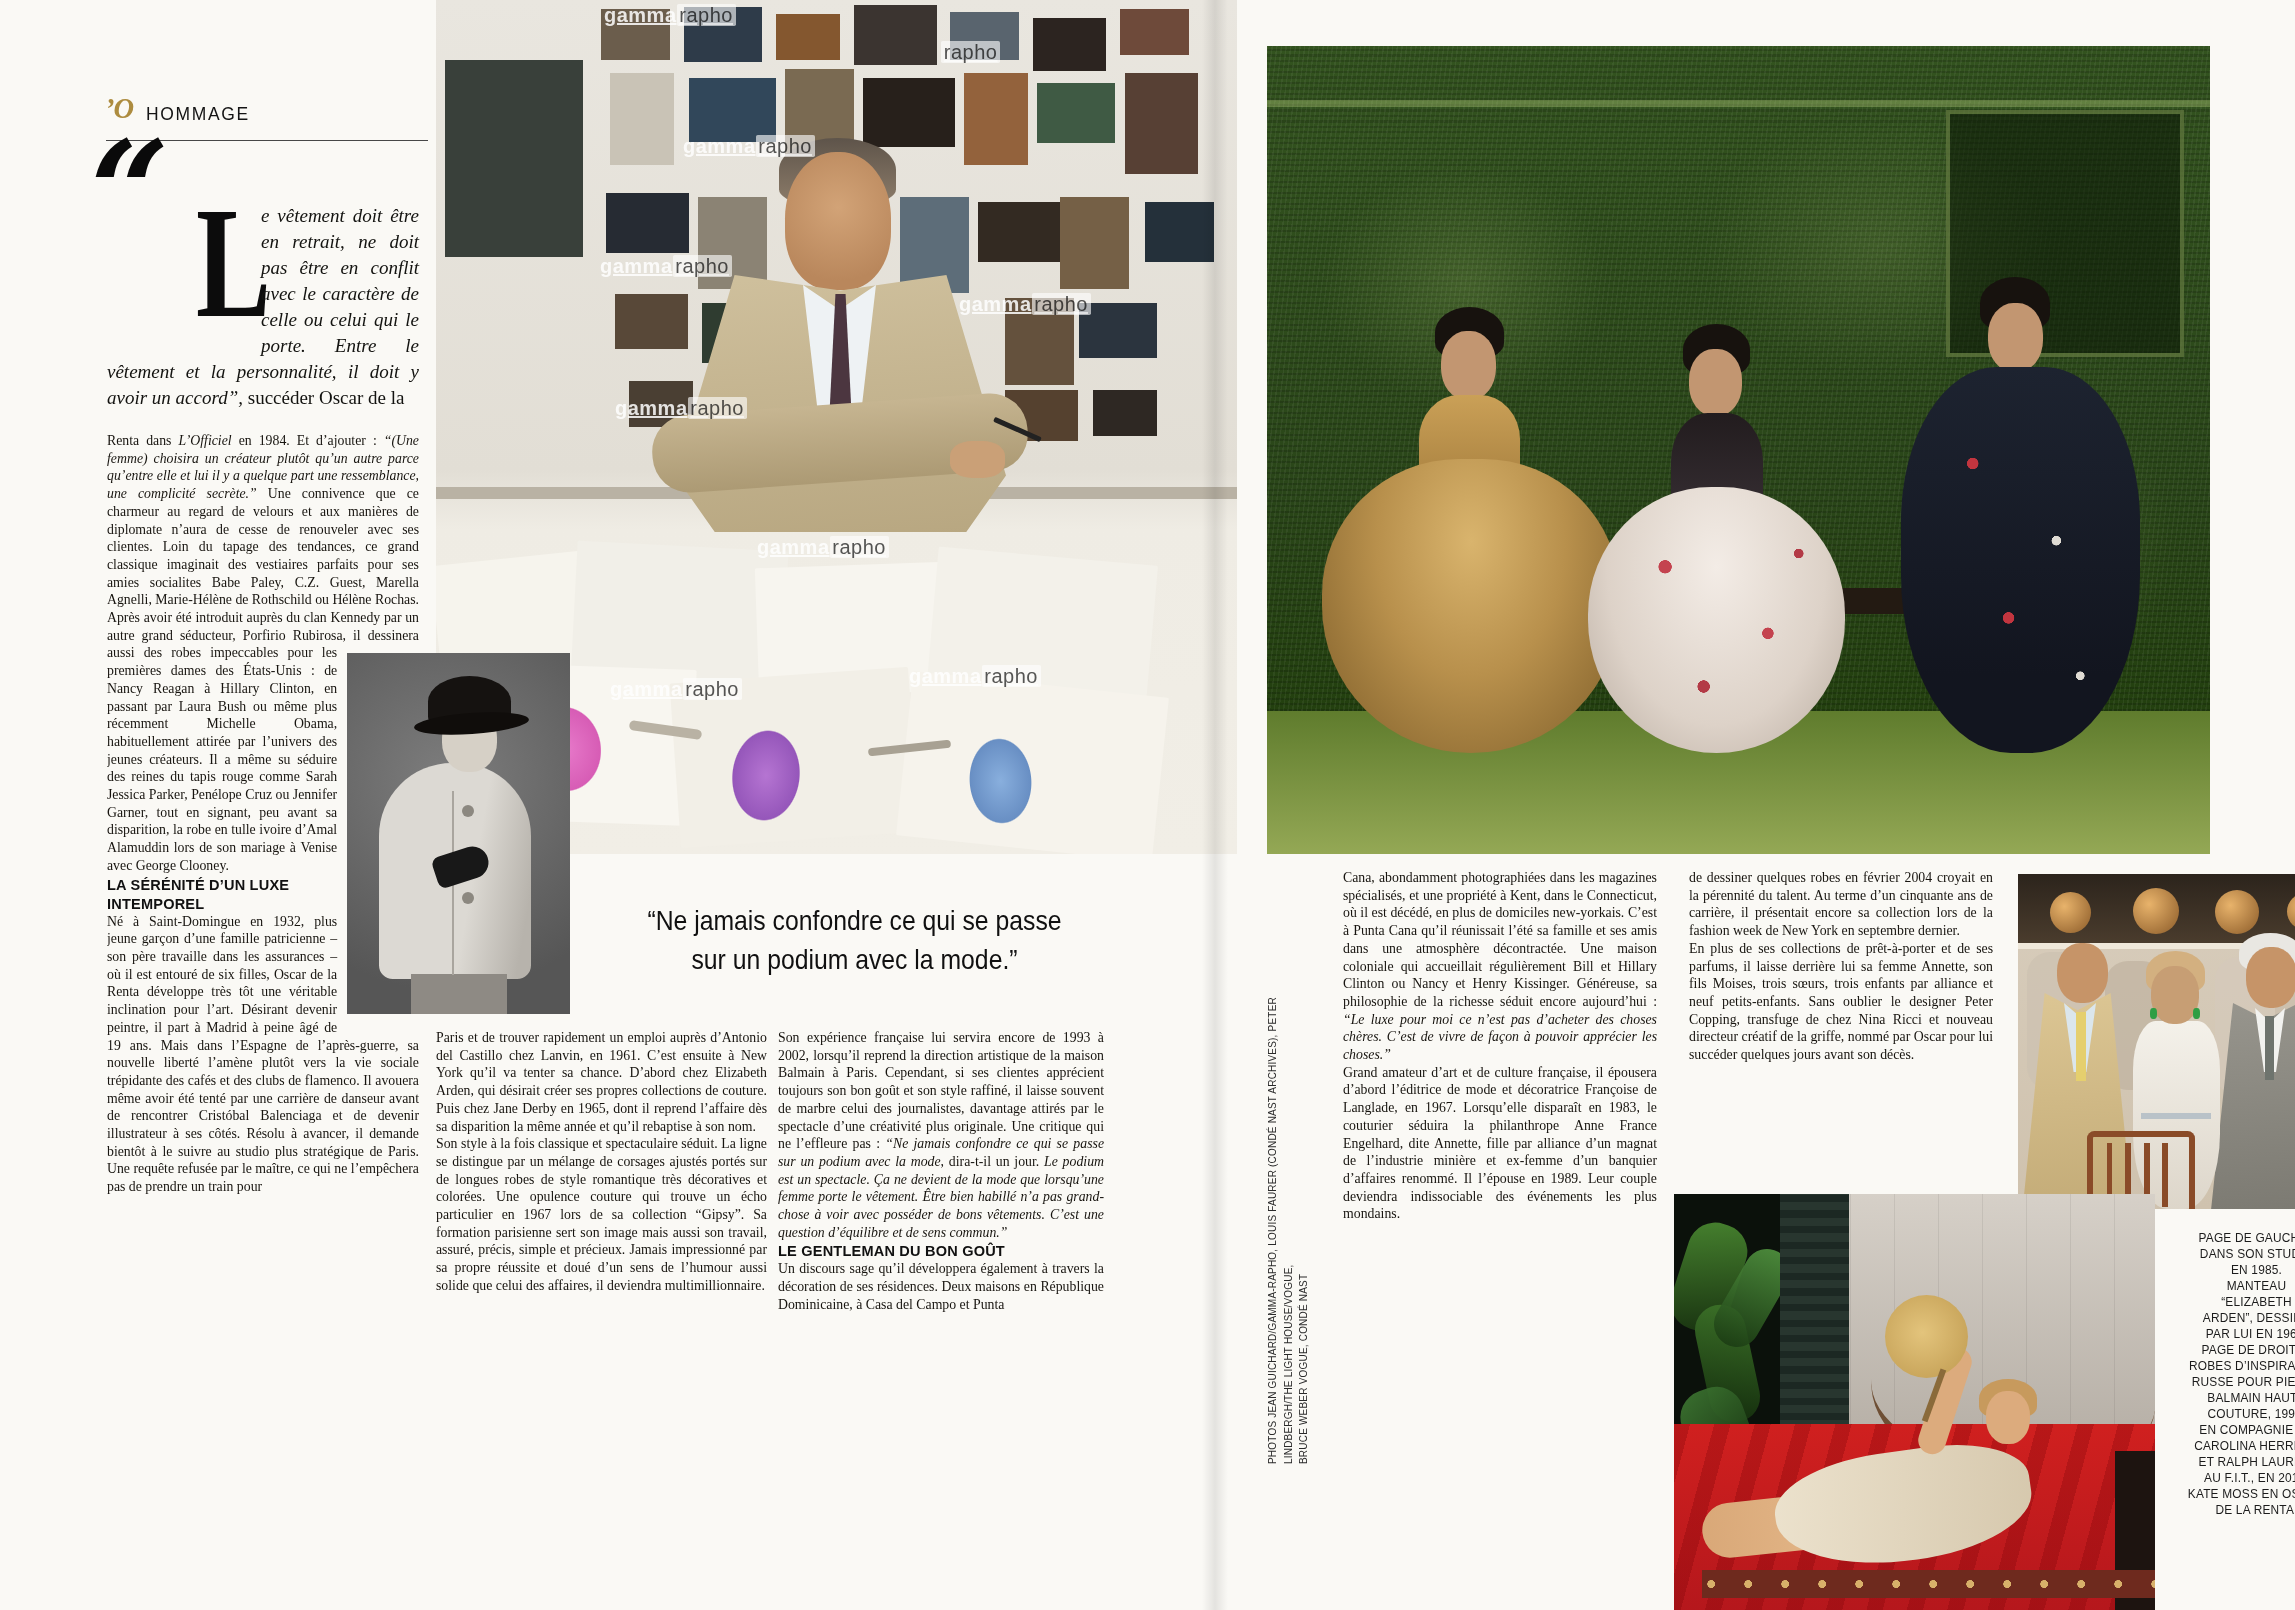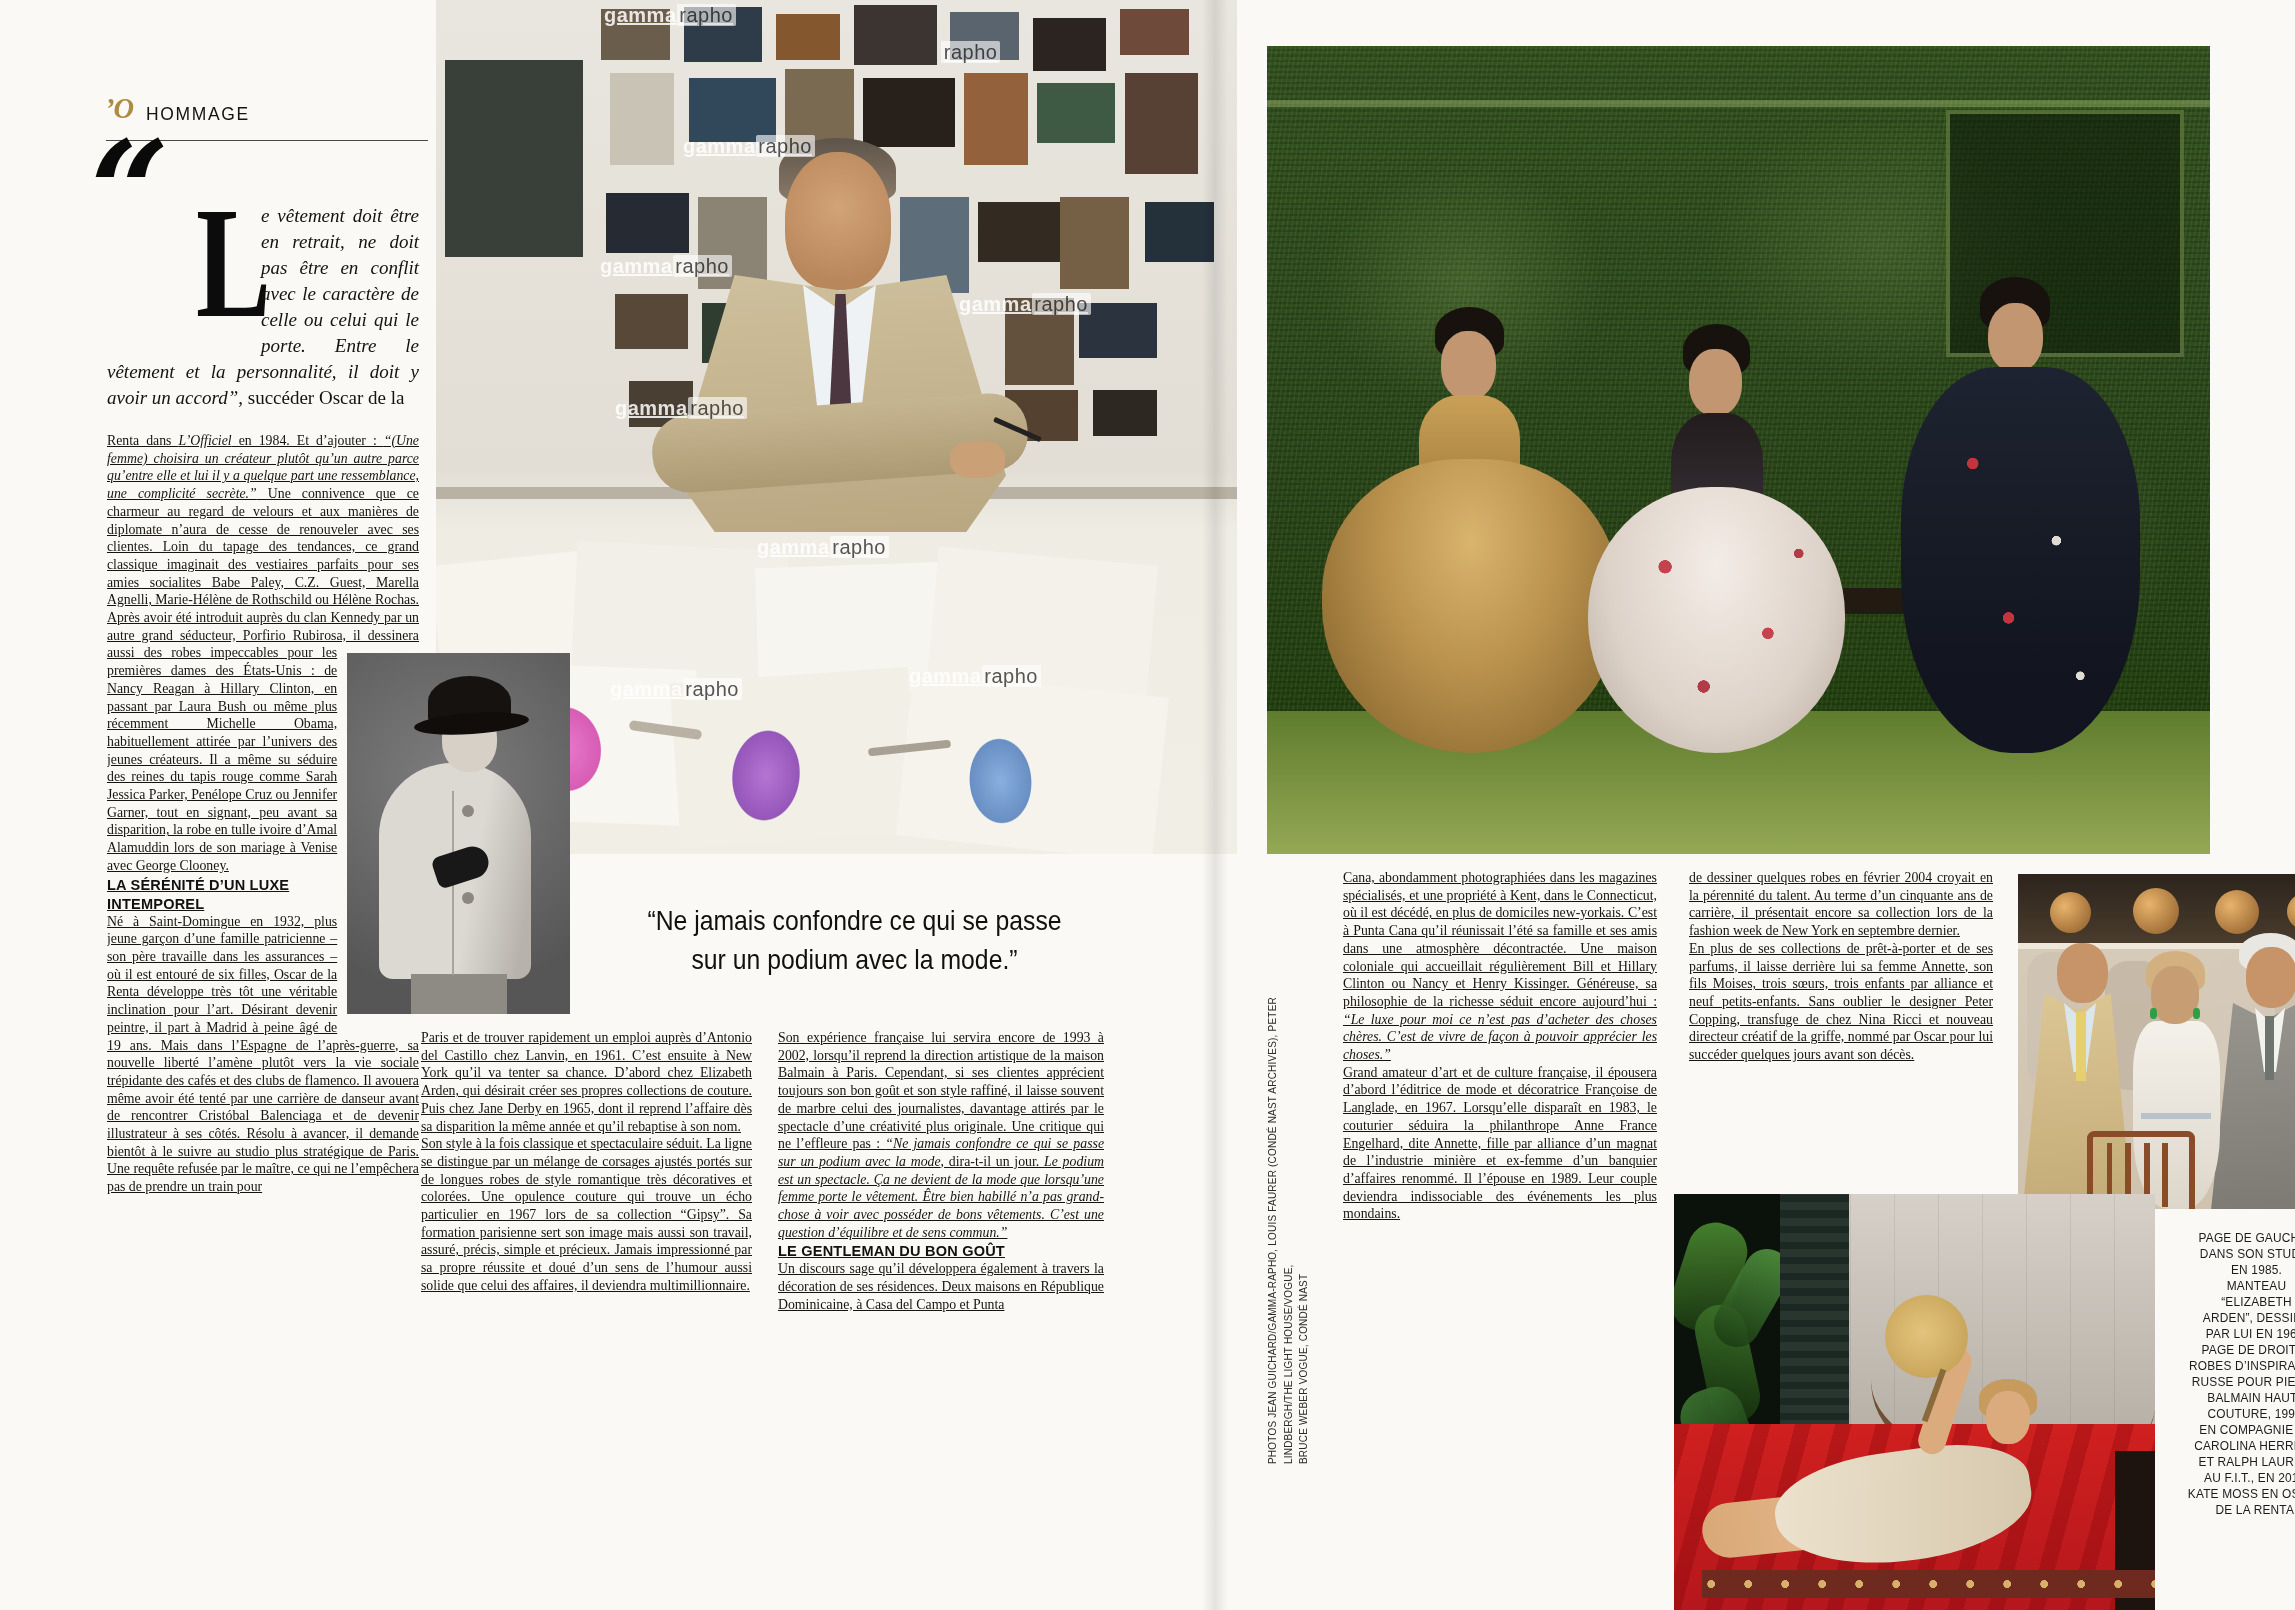--- a/index.html
+++ b/index.html
@@ -12,28 +12,28 @@
   .logo{left:105px;top:95px;font:italic 700 28.5px/28.5px "Liberation Serif",serif;color:#ad8c3f;letter-spacing:-0.9px;}
   .section{left:146px;top:104px;font:400 19px/19px "Liberation Sans",sans-serif;letter-spacing:1.8px;color:#141414;transform:scaleX(.92);transform-origin:0 0;}
   .rule{left:106px;top:140px;width:322px;height:0.9px;background:#474747;}
   
   .bigquote{left:90px;top:123px;font:700 138px/138px "DejaVu Serif",serif;font-style:oblique 12deg;color:#0a0a0a;}
   .lede{left:107px;top:203px;width:312px;font:italic 19px/26px "Liberation Serif",serif;color:#131310;text-align:justify;}
   .lede .capspacer{float:left;width:154px;height:138px;}
   .dropcap{left:196px;top:193px;font:700 156px/138px "Liberation Serif",serif;color:#0c0c0c;transform:scale(.72,1.02);transform-origin:0 0;}
   .lede .rm{font-style:normal;}
   
-  .colbody{font:13.8px/17.7px "Liberation Serif",serif;text-align:justify;color:#17140f;text-decoration:underline;}
+  .colbody{font:13.8px/17.7px "Liberation Serif",serif;text-align:justify;color:#17140f;}
   .colbody p{margin:0;}
   .subhead{font-family:"Liberation Sans",sans-serif;font-weight:700;font-size:15px;line-height:19px;
     letter-spacing:0.2px;color:#111;margin:17.4px 0 3.7px 0;text-align:left;transform:scaleX(.97);transform-origin:0 0;}
   .it{font-style:italic;}
   .col1{left:107px;top:432px;width:312px;height:1102px;overflow:hidden;}
   .cutout{float:right;width:79px;height:384px;margin-left:2.8px;}
-  .col2{left:421px;top:1029px;width:331px;height:523px;overflow:hidden;}
+  .col2{left:436px;top:1029px;width:331px;height:523px;overflow:hidden;}
   .col3{left:778px;top:1029px;width:326px;height:523px;overflow:hidden;}
   .rcol1{left:1343px;top:869px;width:314px;height:689px;overflow:hidden;}
   .rcol2{left:1689px;top:869px;width:304px;height:331px;overflow:hidden;}
   
   .pullquote{left:510px;top:901px;width:689px;text-align:center;white-space:pre-line;
     font:400 27.5px/39px "Liberation Sans",sans-serif;color:#101010;transform:scaleX(.9);transform-origin:50% 0;}
   
   .caption{left:2158px;top:1230px;width:197px;text-align:center;white-space:pre-line;
     font:400 12.4px/16px "Liberation Sans",sans-serif;letter-spacing:0.2px;color:#1c1c1c;transform:scaleX(.96);transform-origin:50% 0;}
   .credits{left:1265px;top:1464px;width:530px;height:39px;transform:rotate(-90deg);transform-origin:0 0;

